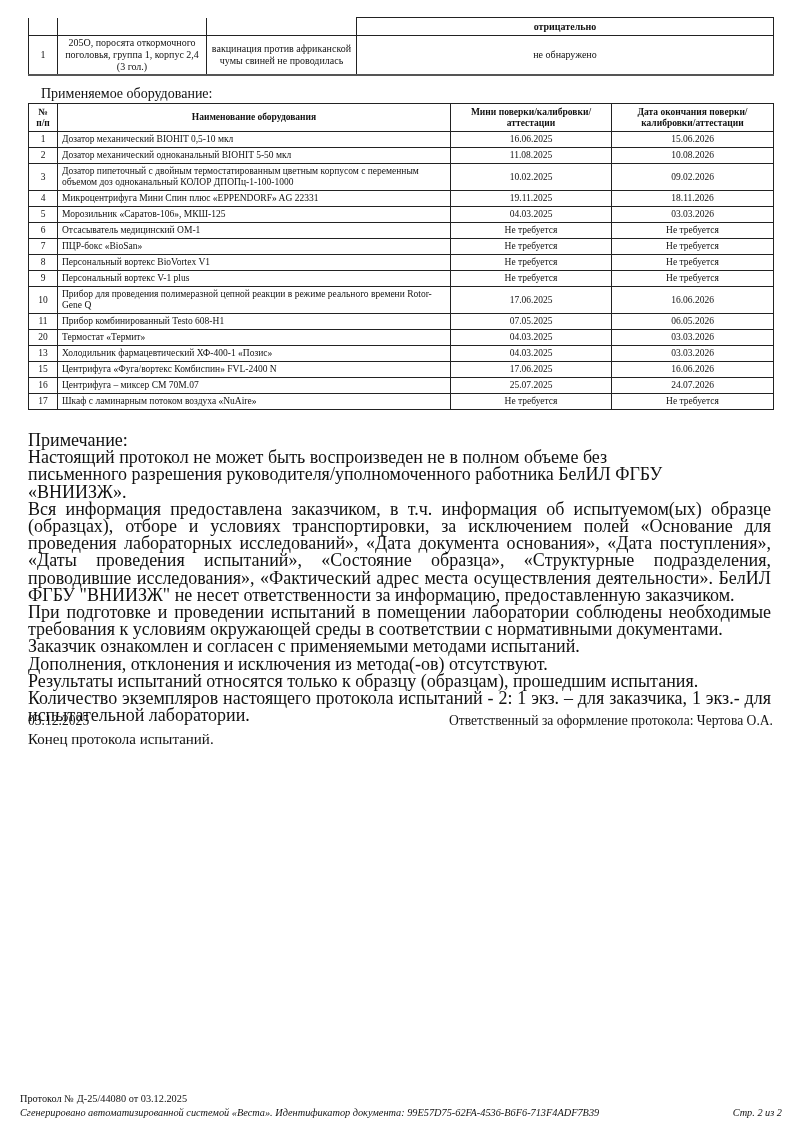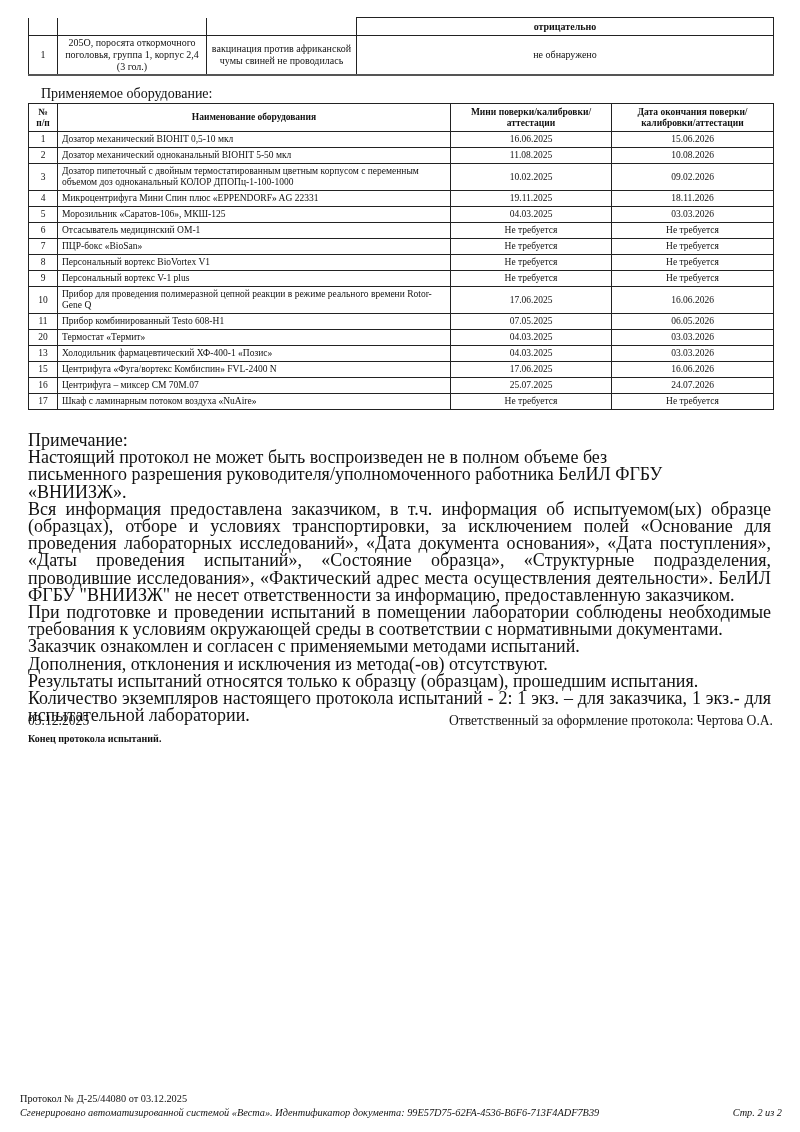--- a/index.html
+++ b/index.html
@@ -44,21 +44,21 @@
     }
     .notes p { margin: 0; text-align: justify; }
     .notes p.left { text-align: left; }
 
     .sign-row {
       position: absolute; left: 28px; top: 712px; width: 745px;
       font-size: 13.6px; line-height: 17px;
     }
     .sign-row .date { position: absolute; left: 0; top: 0; }
     .sign-row .resp { position: absolute; right: 0; top: 0; white-space: nowrap; }
-    .end-text { position: absolute; left: 28px; top: 730px; font-size: 10px; line-height: 18px; font-weight: bold; }
+    .end-text { position: absolute; left: 28px; top: 730px; font-size: 15px; line-height: 18px; }
 
     .footer {
       position: absolute; left: 20px; top: 1092px; width: 762px;
       font-size: 10.3px; line-height: 13px;
     }
     .footer .line1 { position: absolute; left: 0; top: 0; white-space: nowrap; }
     .footer .line2 { position: absolute; left: 0; top: 14px; white-space: nowrap; font-style: italic; }
     .footer .pageno { position: absolute; right: 0; top: 14px; white-space: nowrap; font-style: italic; }
   </style>
 </head>

